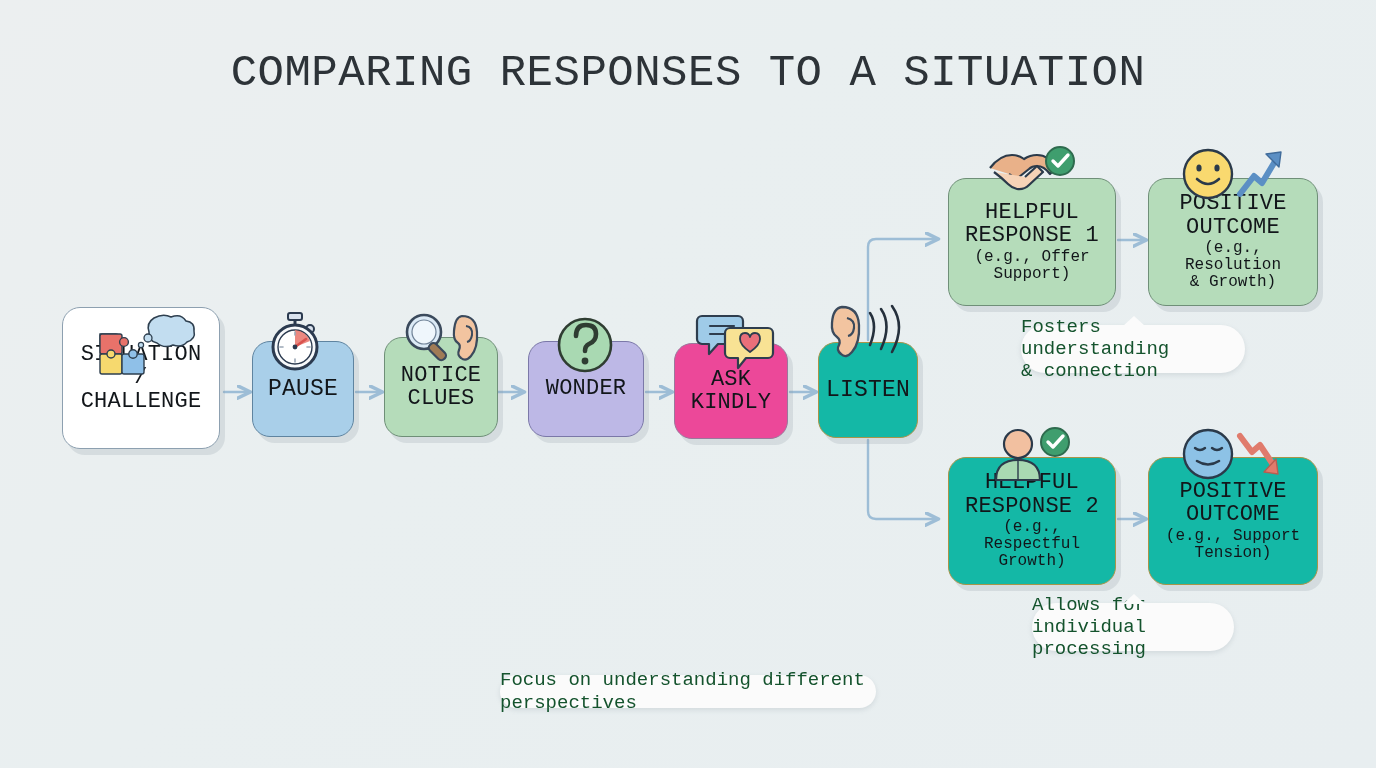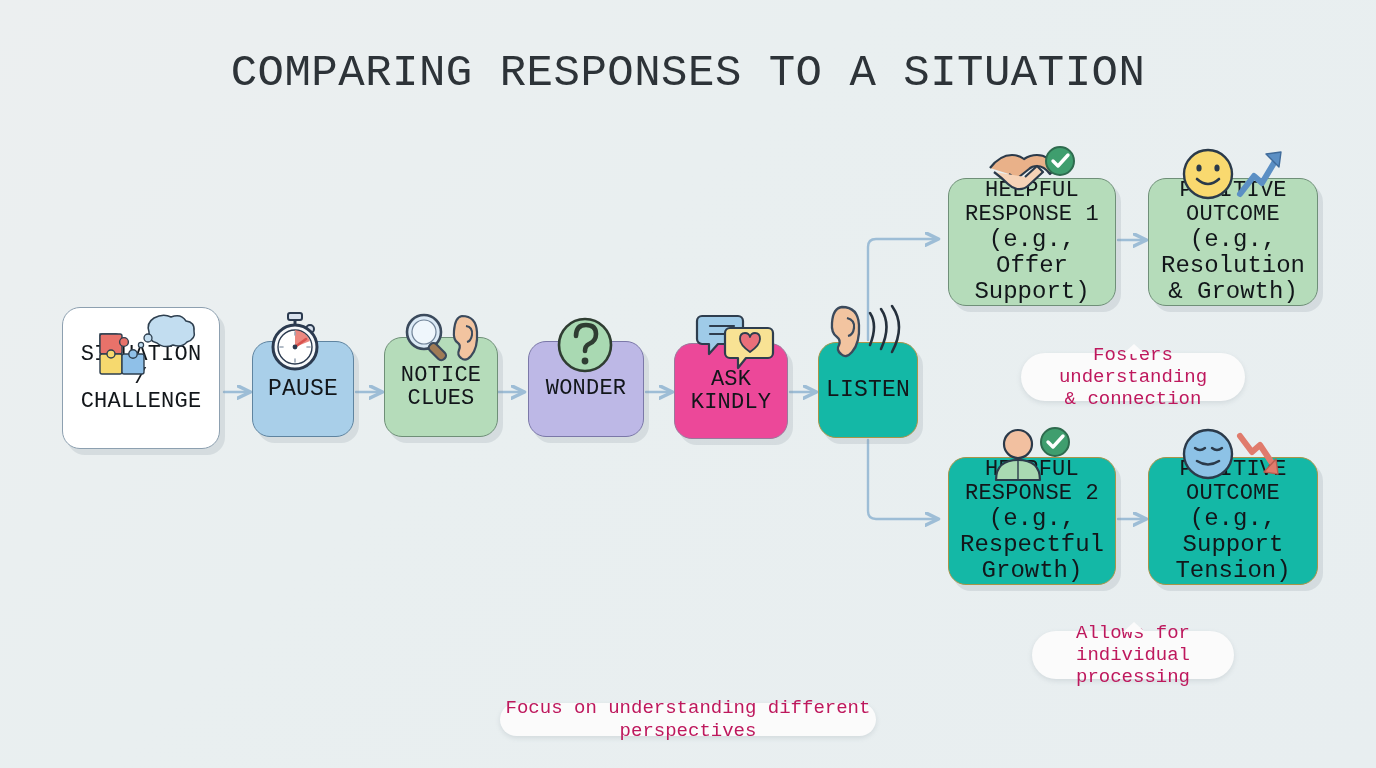--- a/index.html
+++ b/index.html
@@ -51,21 +51,21 @@
   }
   .node .label {
     font-size: 22px;
     line-height: 1.06;
     font-weight: 400;
     letter-spacing: 0.2px;
     padding: 0 6px;
     white-space: pre-line;
   }
   .node .sub {
-    font-size: 24px;
+    font-size: 16px;
     line-height: 1.08;
     font-weight: 400;
     padding: 0 8px;
     white-space: pre-line;
     margin-top: 1px;
   }
   .node.small .label { font-size: 23px; }
 
   
   .fill-white  { background: #ffffff; border-color: #8da0b0; }
@@ -83,28 +83,26 @@
   }
 
   
   .pill {
     position: absolute;
     background: #fbfbfb;
     border-radius: 26px;
     display: flex;
     align-items: center;
     justify-content: center;
-    text-align: center;
-    color: #be185d;
+    color: #14532d;
     font-size: 19px;
     line-height: 1.16;
     box-shadow: 0 2px 5px rgba(120,135,145,0.20);
     z-index: 7;
     white-space: pre-line;
-    margin-top: 28px;
   }
   .pill .nub {
     position: absolute;
     top: -9px;
     left: 50%;
     margin-left: -10px;
     width: 0; height: 0;
     border-left: 11px solid transparent;
     border-right: 11px solid transparent;
     border-bottom: 10px solid #fbfbfb;

